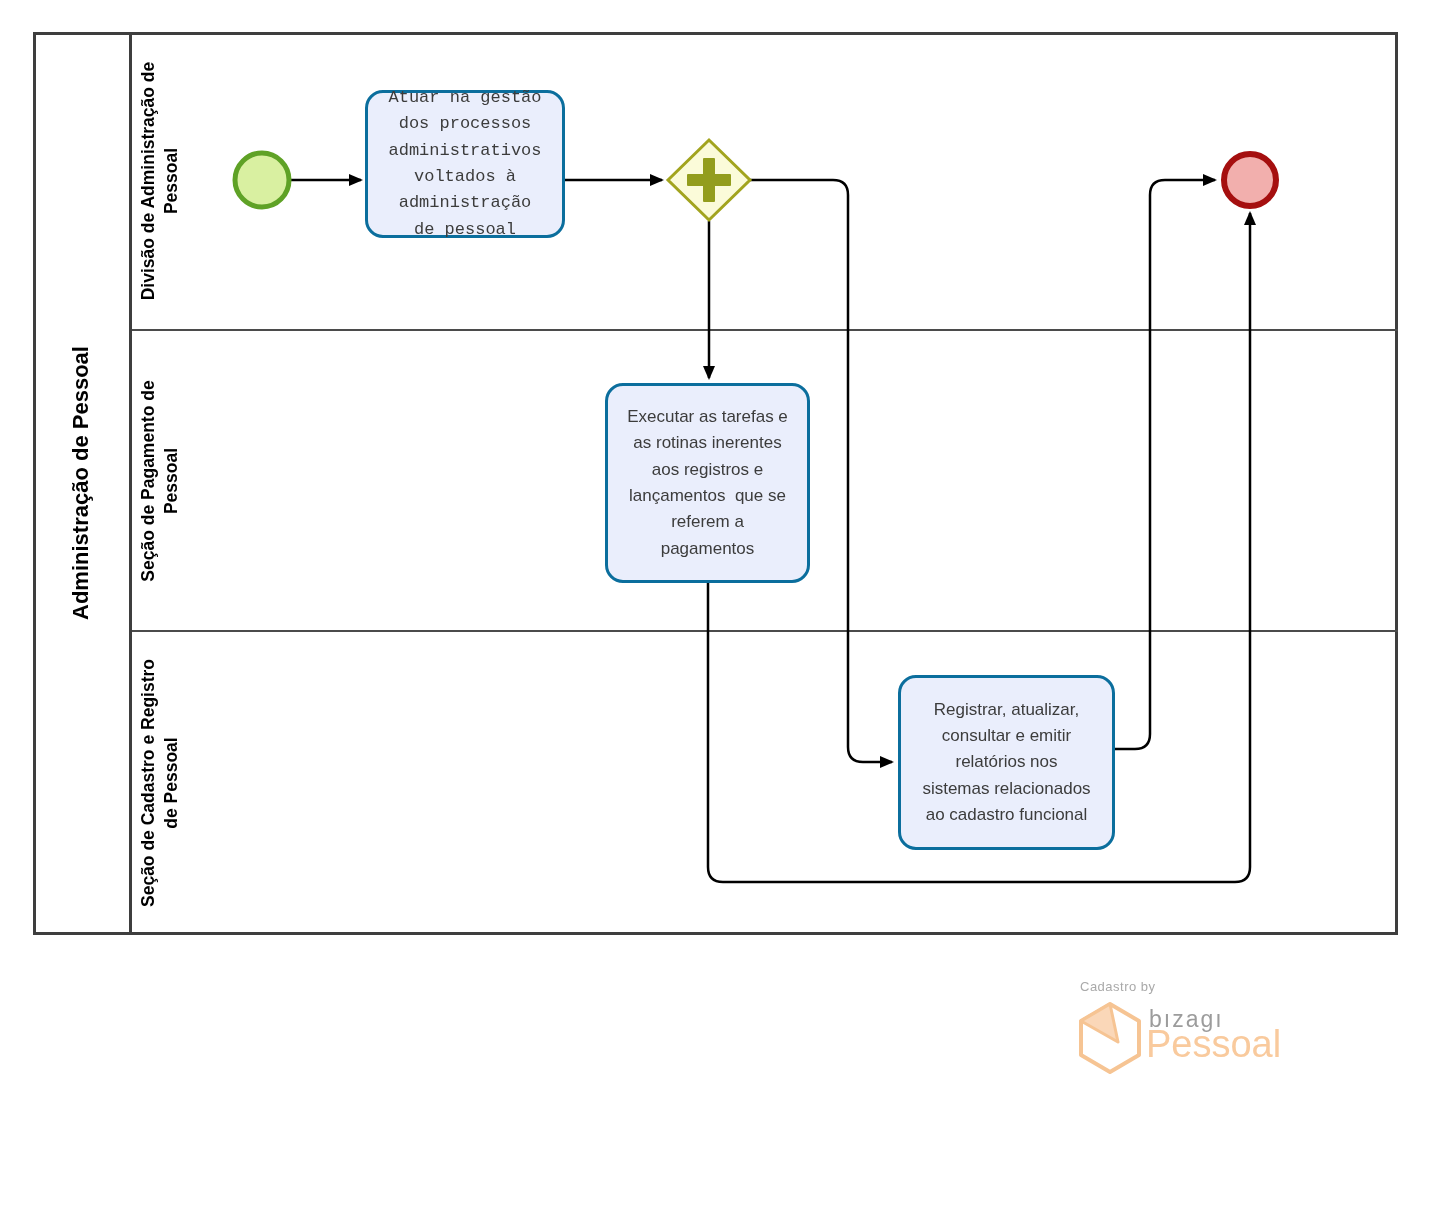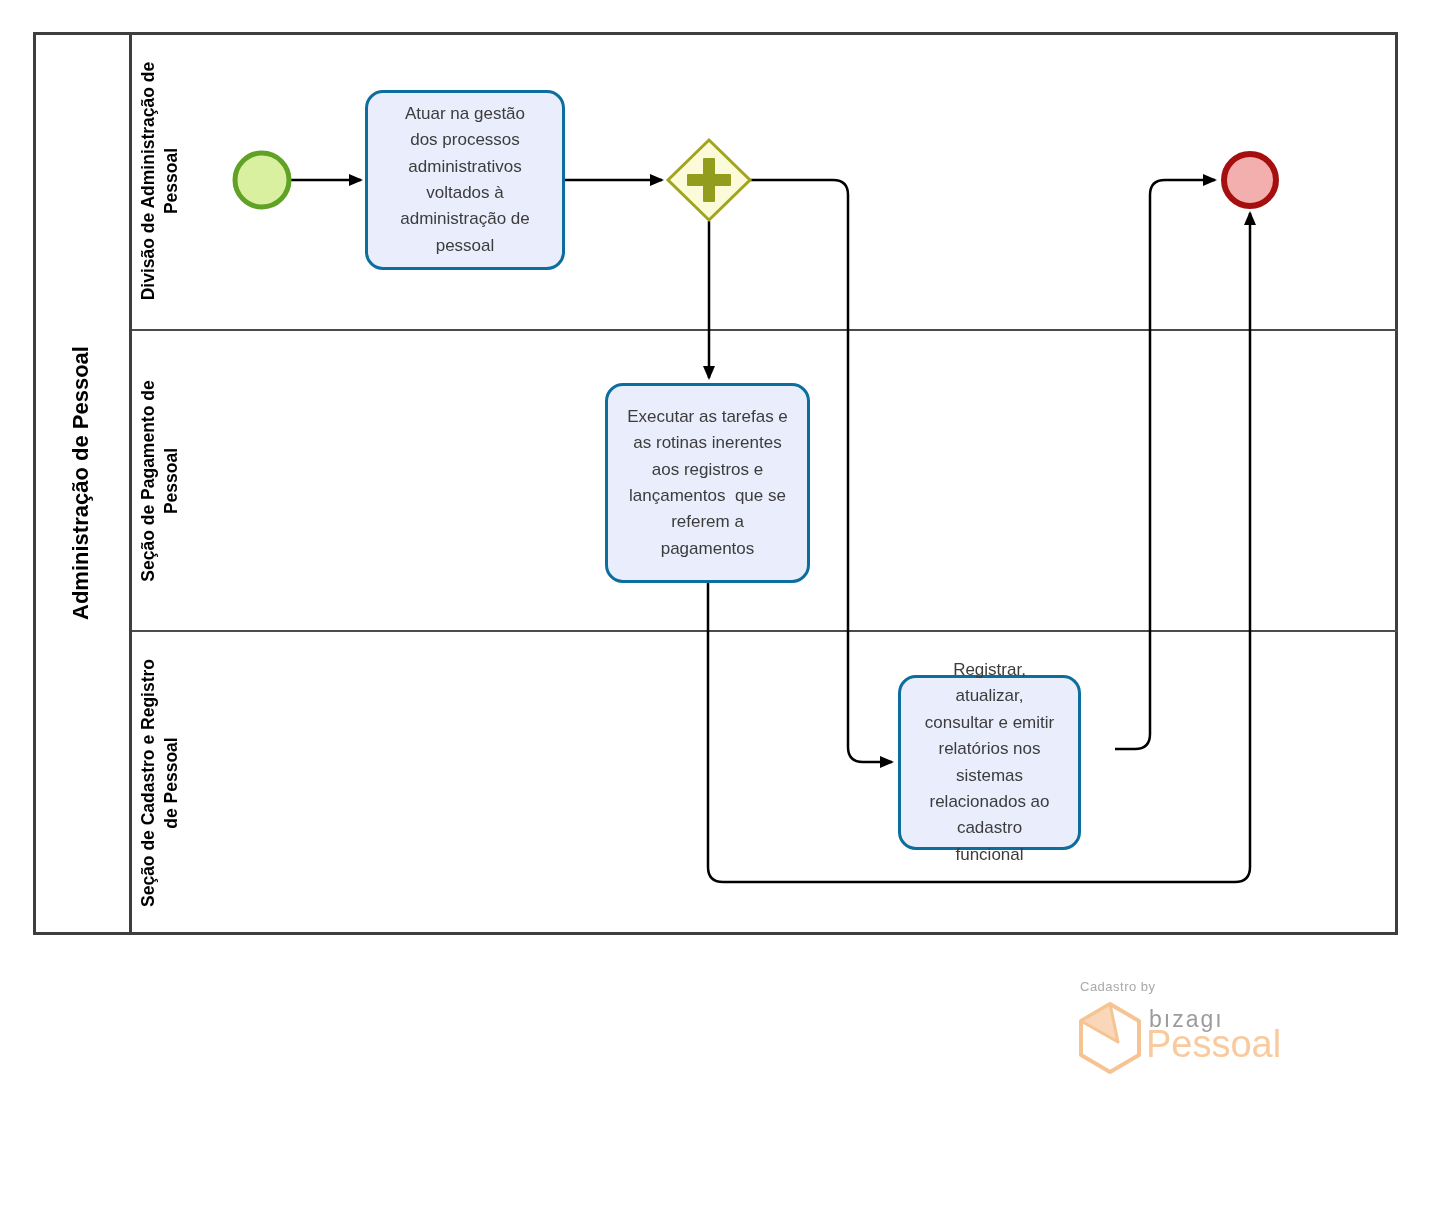--- a/index.html
+++ b/index.html
@@ -31,23 +31,23 @@
   .start-ev { fill:#d9f0a1; stroke:#5fa226; stroke-width:5px; }
   .end-ev { fill:#f2afad; stroke:#a50f0f; stroke-width:6px; }
   .gw { fill:#fbfbd9; stroke:#a2a41e; stroke-width:3px; stroke-linejoin:miter; }
   .gw-plus { fill:#939d1d; }
 
   
   .task { background:#eaeefc; border:3px solid #0b6e9d; border-radius:18px; box-sizing:border-box;
           display:flex; align-items:center; justify-content:center; text-align:center;
           color:#3c3c3c; font-size:17px; line-height:1.55; }
   .task span { white-space:pre-wrap; }
-  .task-1 { left:365px; top:90px;  width:200px; height:180px; padding:0 22px; }
+  .task-1 { left:365px; top:90px;  width:200px; height:148px; padding:0 22px;font-family:Liberation Mono, monospace; }
   .task-2 { left:605px; top:383px; width:205px; height:200px; padding:0 16px; }
-  .task-3 { left:898px; top:675px; width:183px; height:175px; padding:12px 21px; }
+  .task-3 { left:898px; top:675px; width:217px; height:175px; padding:12px 21px; }
 
   
   .powered-by { left:1080px; top:979px; font-size:13px; color:#a9a9a9; letter-spacing:0.5px; }
   .hex { stroke:#f6c493; stroke-width:4px; fill:none; stroke-linejoin:round; }
   .hex-fold { fill:#fad7b8; stroke:#f6c493; stroke-width:3px; stroke-linejoin:round; }
   .brand { left:1149px; top:1006px; font-size:23px; color:#9c9c9c; letter-spacing:2px; }
   .product { left:1146px; top:1022px; font-size:38px; line-height:44px; color:#f9ca9d; font-weight:500; }
 </style>
 </head>
 <body>

